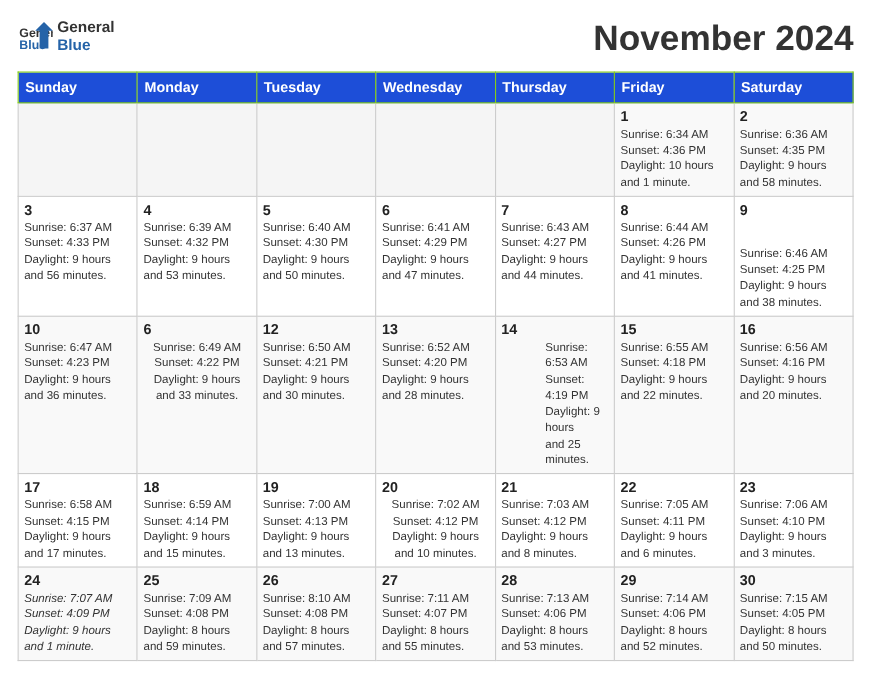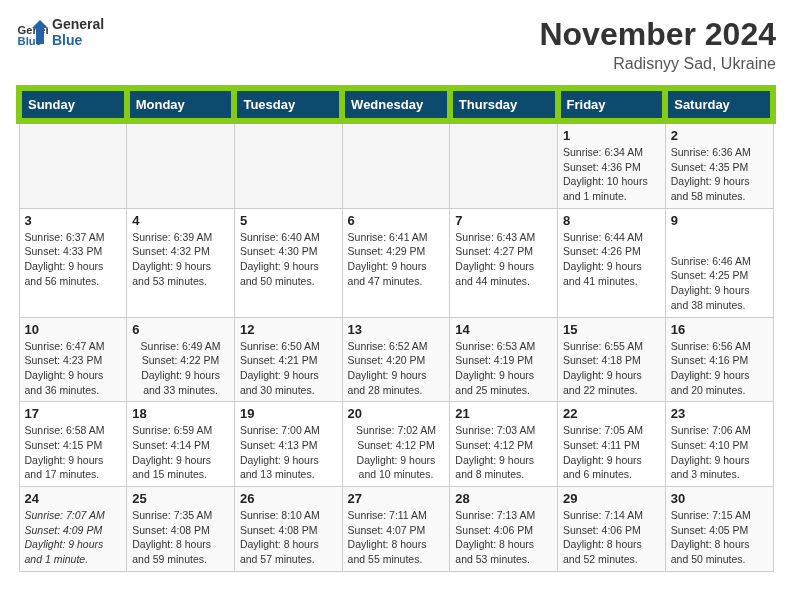--- a/index.html
+++ b/index.html
@@ -37,27 +37,27 @@
       font-size: 16px;
       color: #555;
       margin-top: 2px;
     }
     .calendar {
       width: 100%;
       border-collapse: collapse;
       font-size: 11px;
     }
     .calendar thead tr th {
-      background-color: #0c4a6e;
+      background-color: #1d4ed8;
       color: #fff;
       text-align: left;
       padding: 6px 6px;
       font-size: 13px;
       font-weight: bold;
-      border: 6px solid #84cc16;
+      border: 1px solid #84cc16;
     }
     .calendar tbody tr {
       vertical-align: top;
     }
     .calendar tbody tr td {
       border: 1px solid #ccc;
       padding: 4px 5px;
       width: calc(100% / 7);
       min-height: 80px;
       vertical-align: top;
@@ -95,21 +95,20 @@
       <text x="2" y="36" font-size="14" font-weight="bold" fill="#2563a8">Blue</text>
       <polygon points="30,5 40,15 35,15 35,35 25,35 25,15 20,15" fill="#2563a8"></polygon>
     </svg>
     <div>
       <div style="font-size:14px;font-weight:bold;color:#333;">General</div>
       <div style="font-size:14px;font-weight:bold;color:#2563a8;">Blue</div>
     </div>
   </div>
   <div class="title-section">
     <div class="month-title">November 2024</div>
-    <div class="subtitle">Radisnyy Sad, Ukraine</div>
   </div>
 </div>
 
 <table class="calendar">
   <thead>
     <tr>
     <th>Sunday</th>
         <th>Monday</th>
         <th>Tuesday</th>
         <th>Wednesday</th>
@@ -215,21 +214,21 @@
         </td>
         <td>
           <span class="day-number">13</span>
           <div class="day-info" style="white-space: pre-line;">Sunrise: 6:52 AM
 Sunset: 4:20 PM
 Daylight: 9 hours
 and 28 minutes.</div>
         </td>
         <td>
           <span class="day-number">14</span>
-          <div class="day-info" style="white-space: pre-line;">Sunrise: 6:53 AM
+          <div class="day-info" style="white-space: pre-line; margin-left: 40px;">Sunrise: 6:53 AM
 Sunset: 4:19 PM
 Daylight: 9 hours
 and 25 minutes.</div>
         </td>
         <td>
           <span class="day-number">15</span>
           <div class="day-info" style="white-space: pre-line;">Sunrise: 6:55 AM
 Sunset: 4:18 PM
 Daylight: 9 hours
 and 22 minutes.</div>
@@ -296,21 +295,21 @@
       <tr>
         <td>
           <span class="day-number">24</span>
           <div class="day-info" style="white-space: pre-line; font-style: italic;">Sunrise: 7:07 AM
 Sunset: 4:09 PM
 Daylight: 9 hours
 and 1 minute.</div>
         </td>
         <td>
           <span class="day-number">25</span>
-          <div class="day-info" style="white-space: pre-line;">Sunrise: 7:35 AM
+          <div class="day-info" style="white-space: pre-line;">Sunrise: 7:09 AM
 Sunset: 4:08 PM
 Daylight: 8 hours
 and 59 minutes.</div>
         </td>
         <td>
           <span class="day-number">26</span>
           <div class="day-info" style="white-space: pre-line;">Sunrise: 8:10 AM
 Sunset: 4:08 PM
 Daylight: 8 hours
 and 57 minutes.</div>

